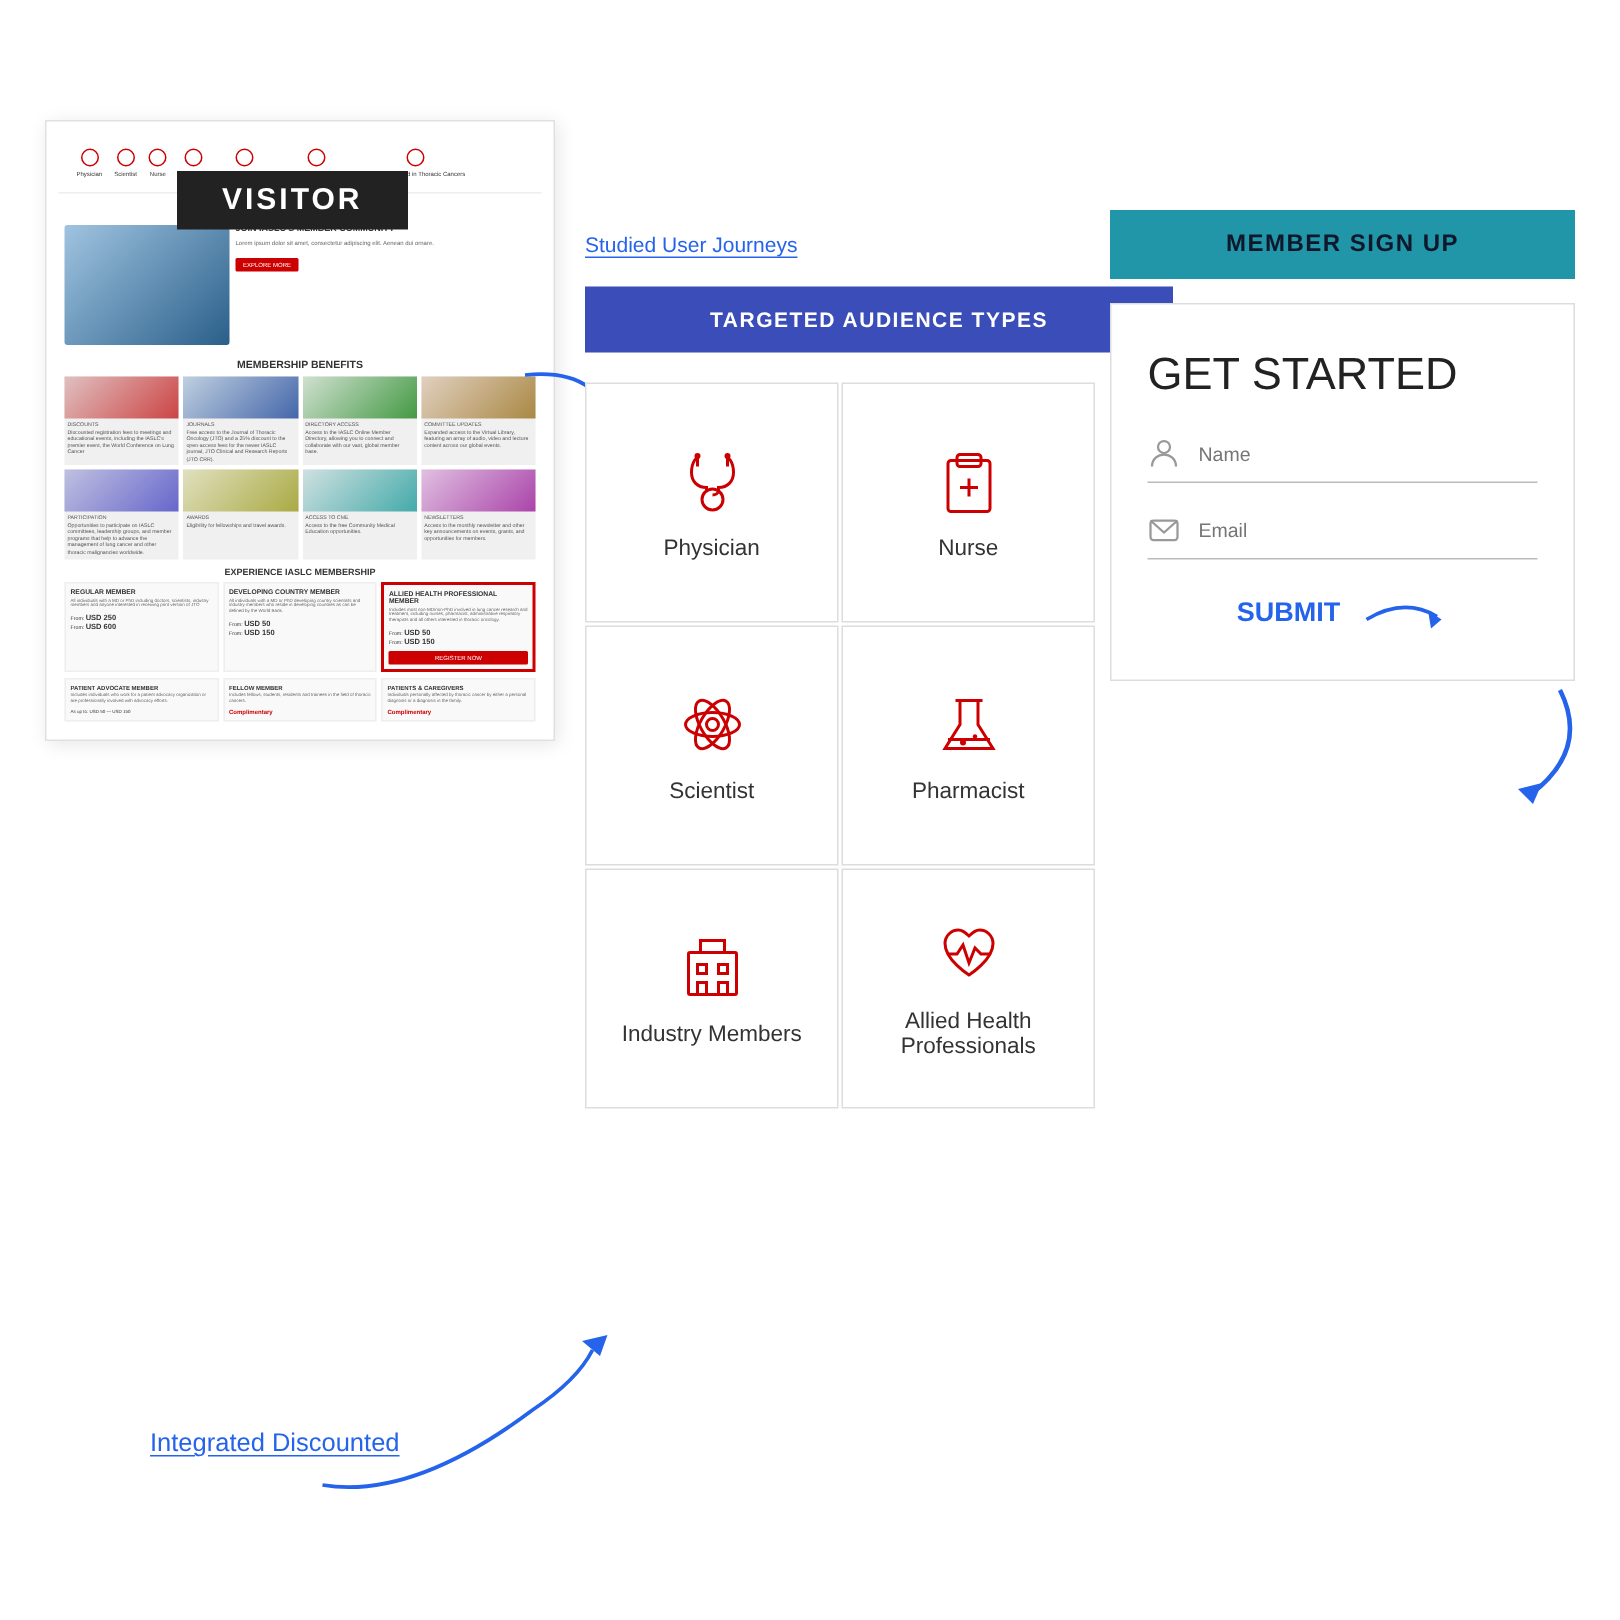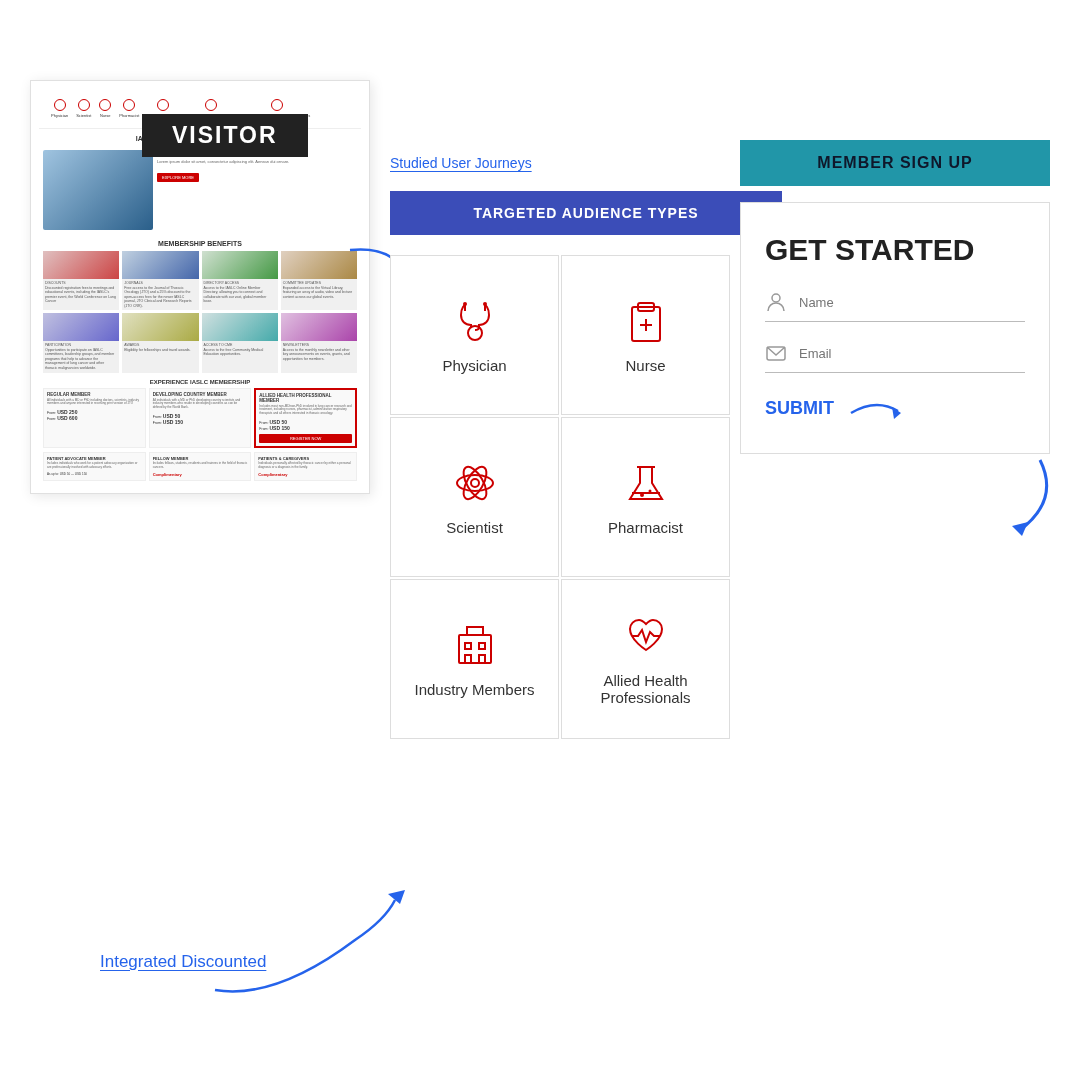--- a/index.html
+++ b/index.html
@@ -232,25 +232,24 @@
     }
 
     
     .visitor-badge {
       position: absolute;
       left: 118px;
       top: 114px;
       background: #222;
       color: #fff;
       padding: 8px 30px;
-      font-size: 23px;
+      font-size: 20px;
       font-weight: bold;
       letter-spacing: 2px;
       z-index: 10;
-      margin-left: 24px;
     }
 
     
     .center-panel {
       position: absolute;
       left: 390px;
       top: 155px;
       width: 340px;
     }
 
@@ -333,21 +332,21 @@
 
     .get-started-box {
       background: #fff;
       border: 1px solid #ddd;
       padding: 30px 24px;
       margin-top: 16px;
     }
 
     .get-started-title {
       font-size: 30px;
-      font-weight: bold;
+      font-weight: normal;
       color: #222;
       margin-bottom: 24px;
     }
 
     .form-field {
       display: flex;
       align-items: center;
       border-bottom: 1px solid #bbb;
       padding-bottom: 8px;
       margin-bottom: 20px;
@@ -366,21 +365,21 @@
       outline: none;
       font-size: 13px;
       color: #aaa;
       width: 100%;
       background: transparent;
     }
 
     .submit-row {
       display: flex;
       align-items: center;
-      justify-content: flex-start;
+      justify-content: center;
       margin-top: 10px;
       gap: 12px;
     }
 
     .submit-label {
       font-size: 18px;
       font-weight: bold;
       color: #2563eb;
     }
 

